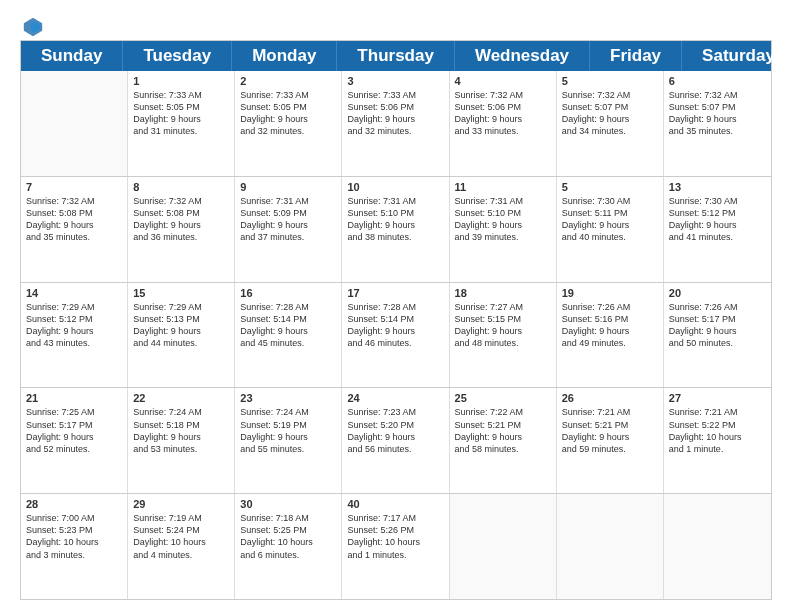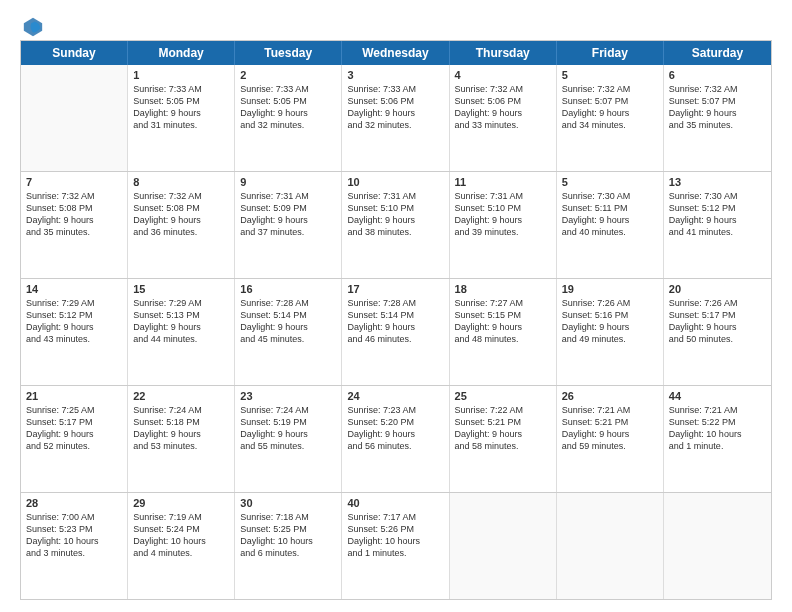--- a/index.html
+++ b/index.html
@@ -62,21 +62,21 @@
       flex-direction: column;
       border: 1px solid #ccc;
     }
     .cal-header-row {
       display: grid;
       grid-template-columns: repeat(7, 1fr);
       background: #1a6aab;
     }
     .cal-header-cell {
       color: #fff;
-      font-size: 12px;
+      font-size: 17px;
       font-weight: bold;
       padding: 5px 20px;
       text-align: center;
       border-right: 1px solid #3a82c0;
     }
     .cal-header-cell:last-child { border-right: none; }
     .cal-body {
       display: flex;
       flex-direction: column;
       flex: 1;
@@ -132,24 +132,24 @@
     </div>
     <div class="title-block">
       <div class="month-title"></div>
       <div class="location-title"></div>
     </div>
   </div>
 
   <div class="calendar">
     <div class="cal-header-row">
     <div class="cal-header-cell">Sunday</div>
+        <div class="cal-header-cell">Tuesday</div>
         <div class="cal-header-cell">Monday</div>
-        <div class="cal-header-cell">Tuesday</div>
+        <div class="cal-header-cell">Thursday</div>
         <div class="cal-header-cell">Wednesday</div>
-        <div class="cal-header-cell">Thursday</div>
         <div class="cal-header-cell">Friday</div>
         <div class="cal-header-cell">Saturday</div>
       </div>
     <div class="cal-body">
     <div class="cal-week">
           <div class="cal-cell empty"></div>
           <div class="cal-cell">
             <span class="day-num">1</span>
             <span class="cell-line">Sunrise: 7:33 AM</span>
             <span class="cell-line">Sunset: 5:05 PM</span>
@@ -331,21 +331,21 @@
             <span class="cell-line">and 58 minutes.</span>
           </div>
           <div class="cal-cell">
             <span class="day-num">26</span>
             <span class="cell-line">Sunrise: 7:21 AM</span>
             <span class="cell-line">Sunset: 5:21 PM</span>
             <span class="cell-line">Daylight: 9 hours</span>
             <span class="cell-line">and 59 minutes.</span>
           </div>
           <div class="cal-cell">
-            <span class="day-num">44</span>
+            <span class="day-num">27</span>
             <span class="cell-line">Sunrise: 7:21 AM</span>
             <span class="cell-line">Sunset: 5:22 PM</span>
             <span class="cell-line">Daylight: 10 hours</span>
             <span class="cell-line">and 1 minute.</span>
           </div>
         </div>
         <div class="cal-week">
           <div class="cal-cell">
             <span class="day-num">28</span>
             <span class="cell-line">Sunrise: 7:00 AM</span>

